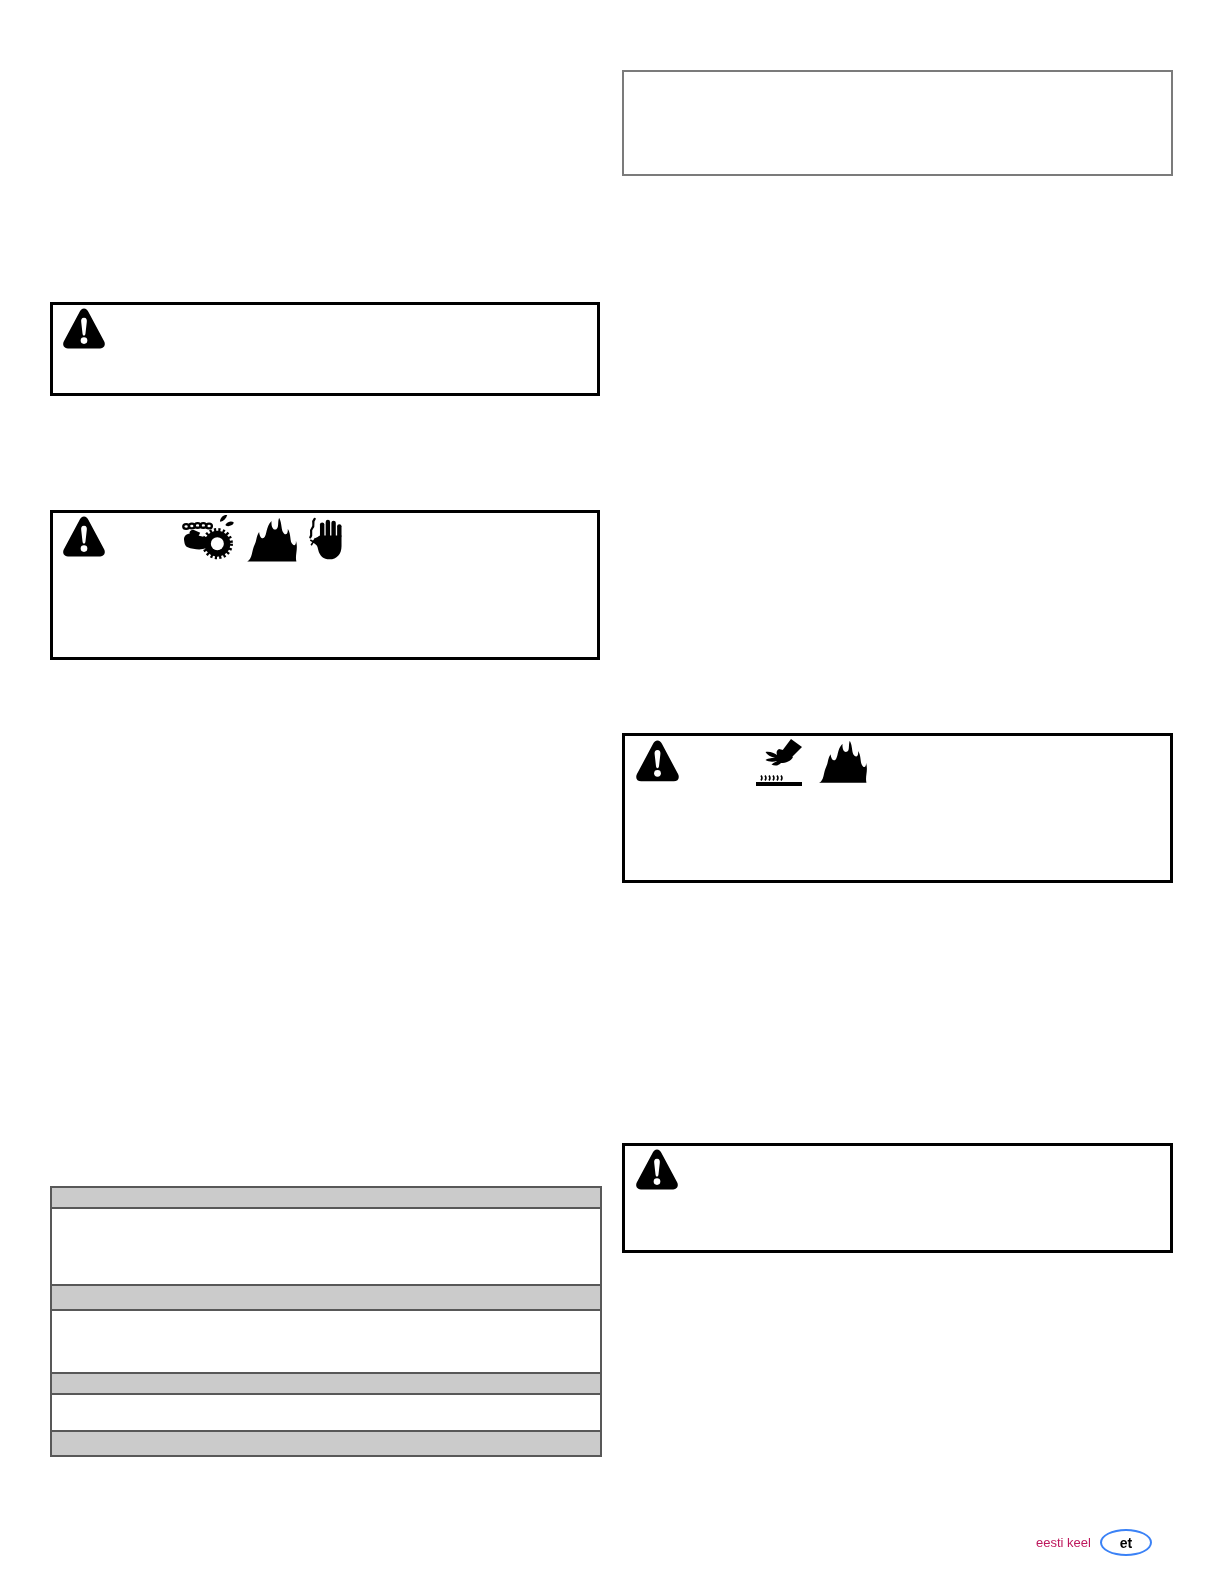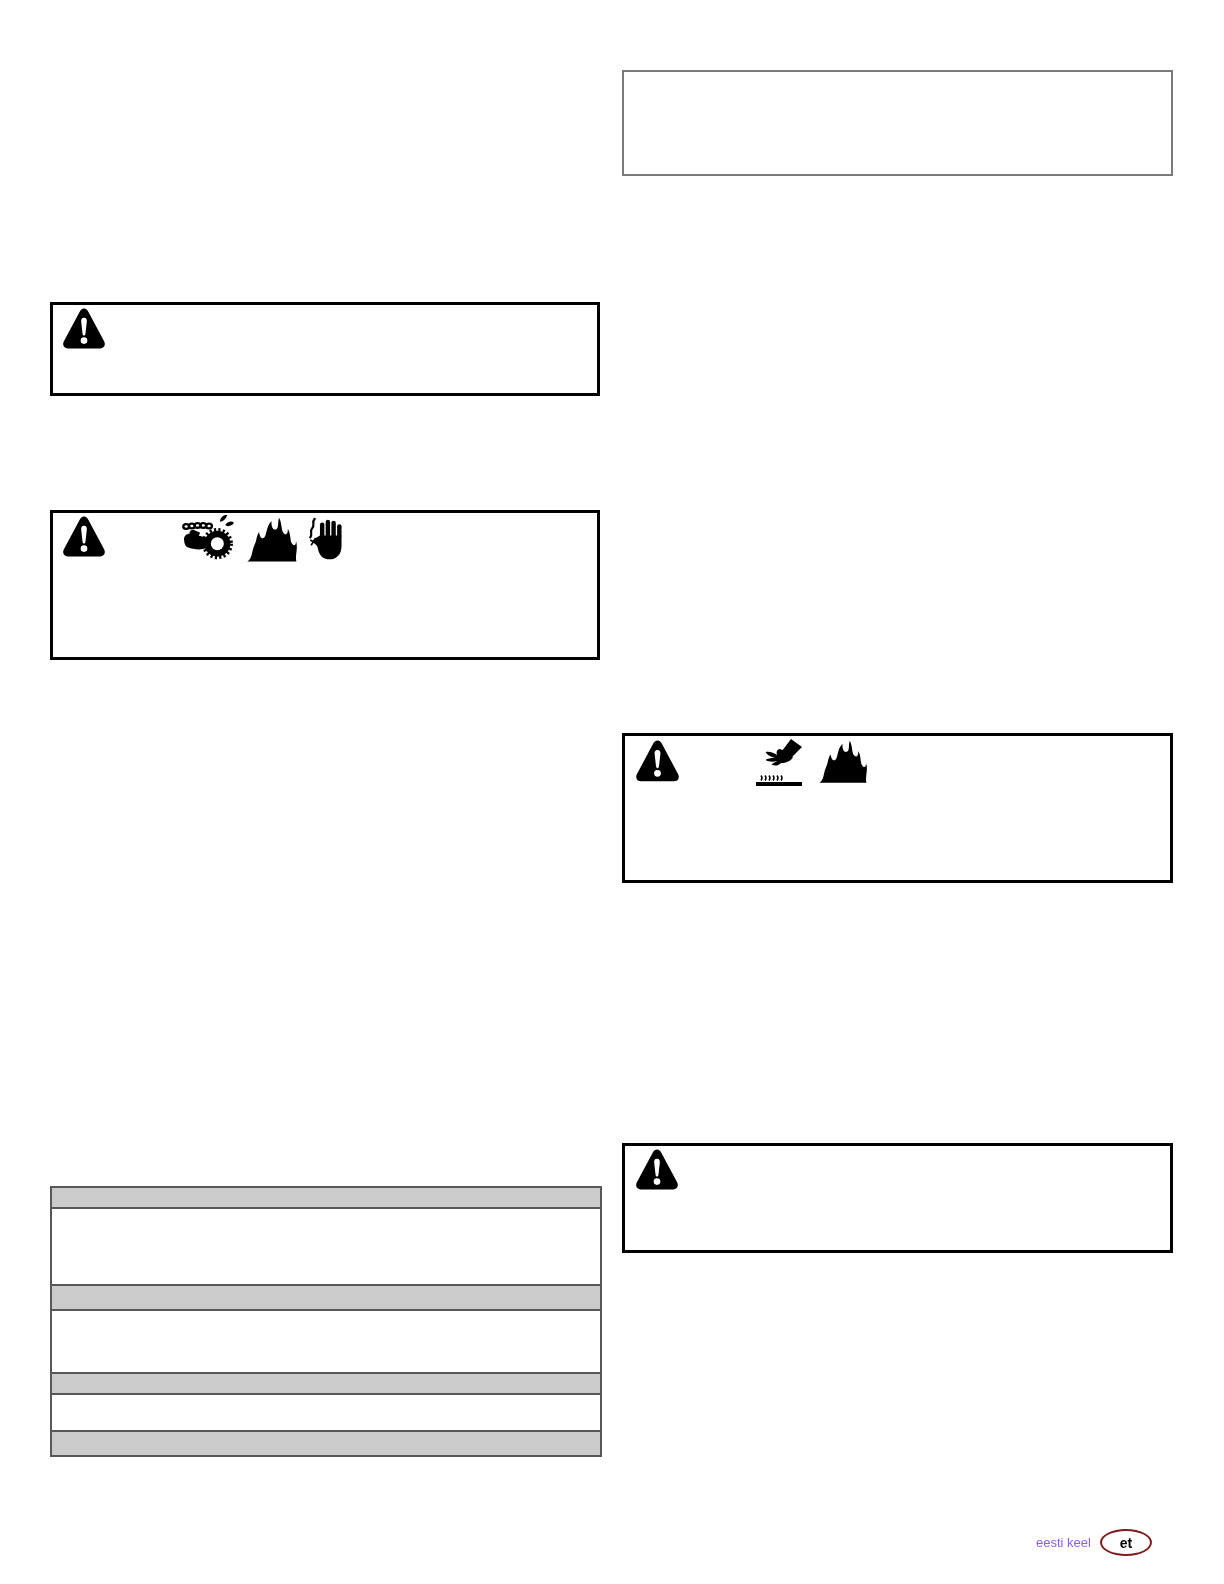--- a/index.html
+++ b/index.html
@@ -26,23 +26,23 @@
   .trow { border-bottom:2px solid #585858; background:#ffffff; }
   .trow:last-child { border-bottom:none; }
   .trow.band { background:#cbcbcb; }
   .h21 { height:21px; } .h77 { height:77px; } .h25 { height:25px; }
   .h63 { height:63px; } .h37 { height:37px; } .h23 { height:23px; }
 
   .footer-lang {
     position:absolute; left:1036px; top:1529px; height:27px;
     display:flex; align-items:center; gap:9px;
   }
-  .footer-lang .lbl { font-size:13px; color:#8b5cf6; }
+  .footer-lang .lbl { font-size:13px; color:#be185d; }
   .lang-badge {
-    width:52px; height:27px; border:2px solid #7f1d1d; border-radius:50%;
+    width:52px; height:27px; border:2px solid #3b82f6; border-radius:50%;
     display:flex; align-items:center; justify-content:center;
     font-weight:bold; font-size:14px; color:#000; background:#fff;
   }
 </style>
 </head>
 <body>
 
 <svg width="0" height="0" style="position:absolute" aria-hidden="true">
   <symbol id="ic-warning" viewBox="0 0 100 100">
     <path d="M50 3 C45.6 3 42.6 6.4 40.6 10.3 L6.3 74.6 C2.2 82.5 6.4 90 15.2 90 L84.8 90 C93.6 90 97.8 82.5 93.7 74.6 L59.4 10.3 C57.4 6.4 54.4 3 50 3 Z" fill="#000"></path>

